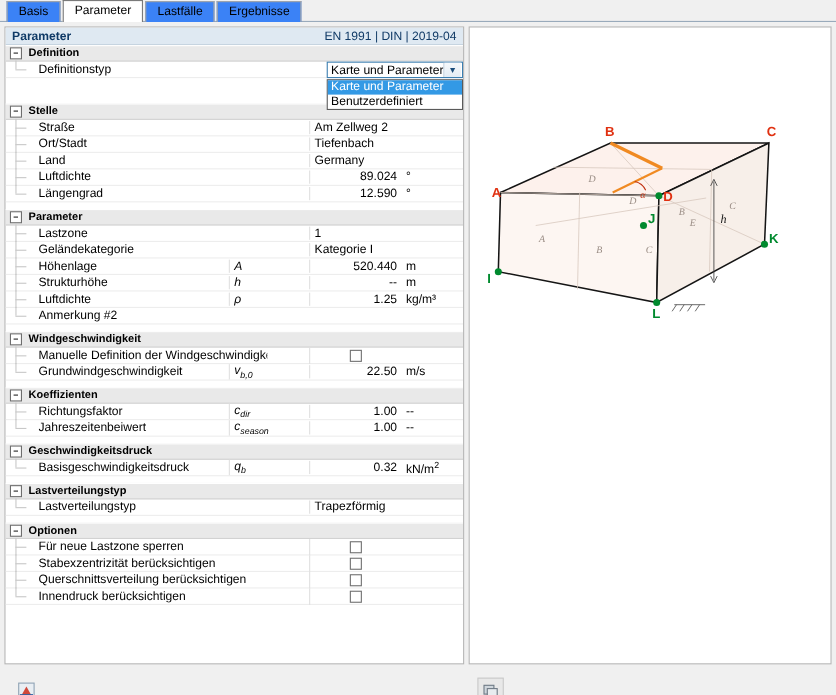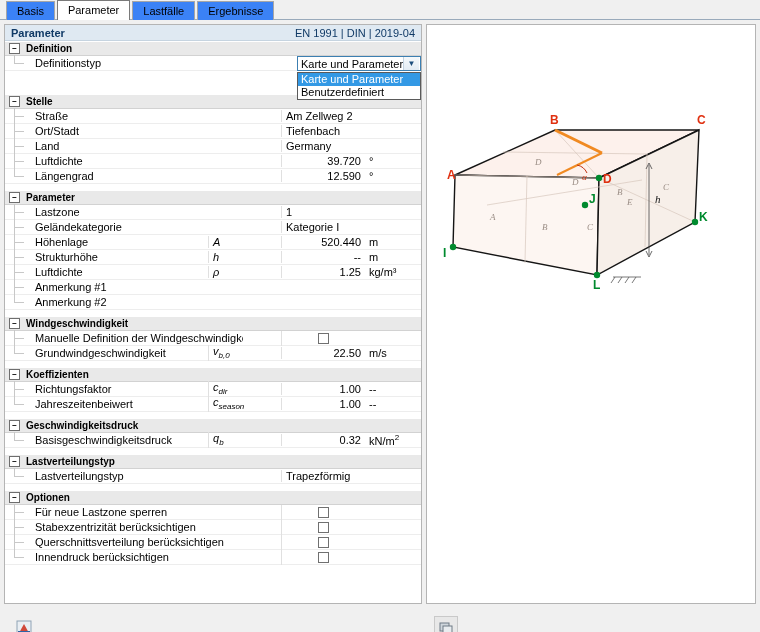--- a/index.html
+++ b/index.html
@@ -346,21 +346,21 @@
           <div class="tree"></div>
           <div class="prop-name">Land</div>
           <div class="prop-sym"></div>
           <div class="prop-val">Germany</div>
           <div class="prop-unit"></div>
         </div>
         <div class="prop-row">
           <div class="tree"></div>
           <div class="prop-name">Luftdichte</div>
           <div class="prop-sym"></div>
-          <div class="prop-val num">39.720</div>
+          <div class="prop-val num">89.024</div>
           <div class="prop-unit">°</div>
         </div>
         <div class="prop-row lastchild">
           <div class="tree"></div>
           <div class="prop-name">Längengrad</div>
           <div class="prop-sym"></div>
           <div class="prop-val num">12.590</div>
           <div class="prop-unit">°</div>
         </div>
         <div class="gap"></div>
@@ -396,27 +396,20 @@
           <div class="prop-sym">h</div>
           <div class="prop-val num">--</div>
           <div class="prop-unit">m</div>
         </div>
         <div class="prop-row">
           <div class="tree"></div>
           <div class="prop-name">Luftdichte</div>
           <div class="prop-sym">ρ</div>
           <div class="prop-val num">1.25</div>
           <div class="prop-unit">kg/m³</div>
-        </div>
-        <div class="prop-row">
-          <div class="tree"></div>
-          <div class="prop-name">Anmerkung #1</div>
-          <div class="prop-sym"></div>
-          <div class="prop-val"></div>
-          <div class="prop-unit"></div>
         </div>
         <div class="prop-row lastchild">
           <div class="tree"></div>
           <div class="prop-name">Anmerkung #2</div>
           <div class="prop-sym"></div>
           <div class="prop-val"></div>
           <div class="prop-unit"></div>
         </div>
         <div class="gap"></div>
 

